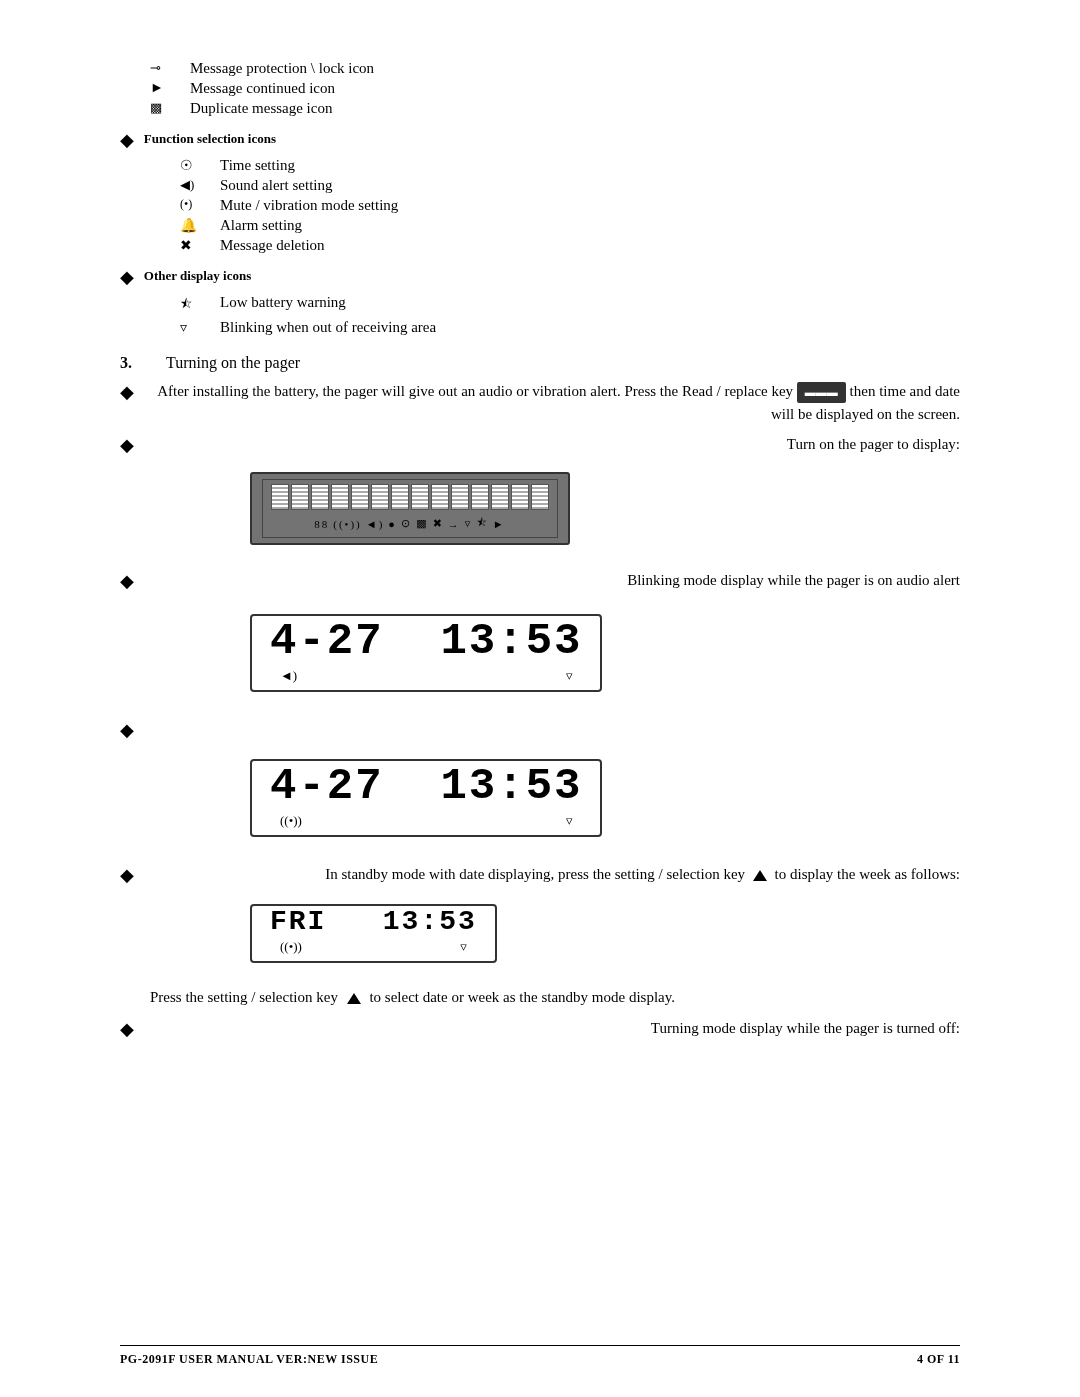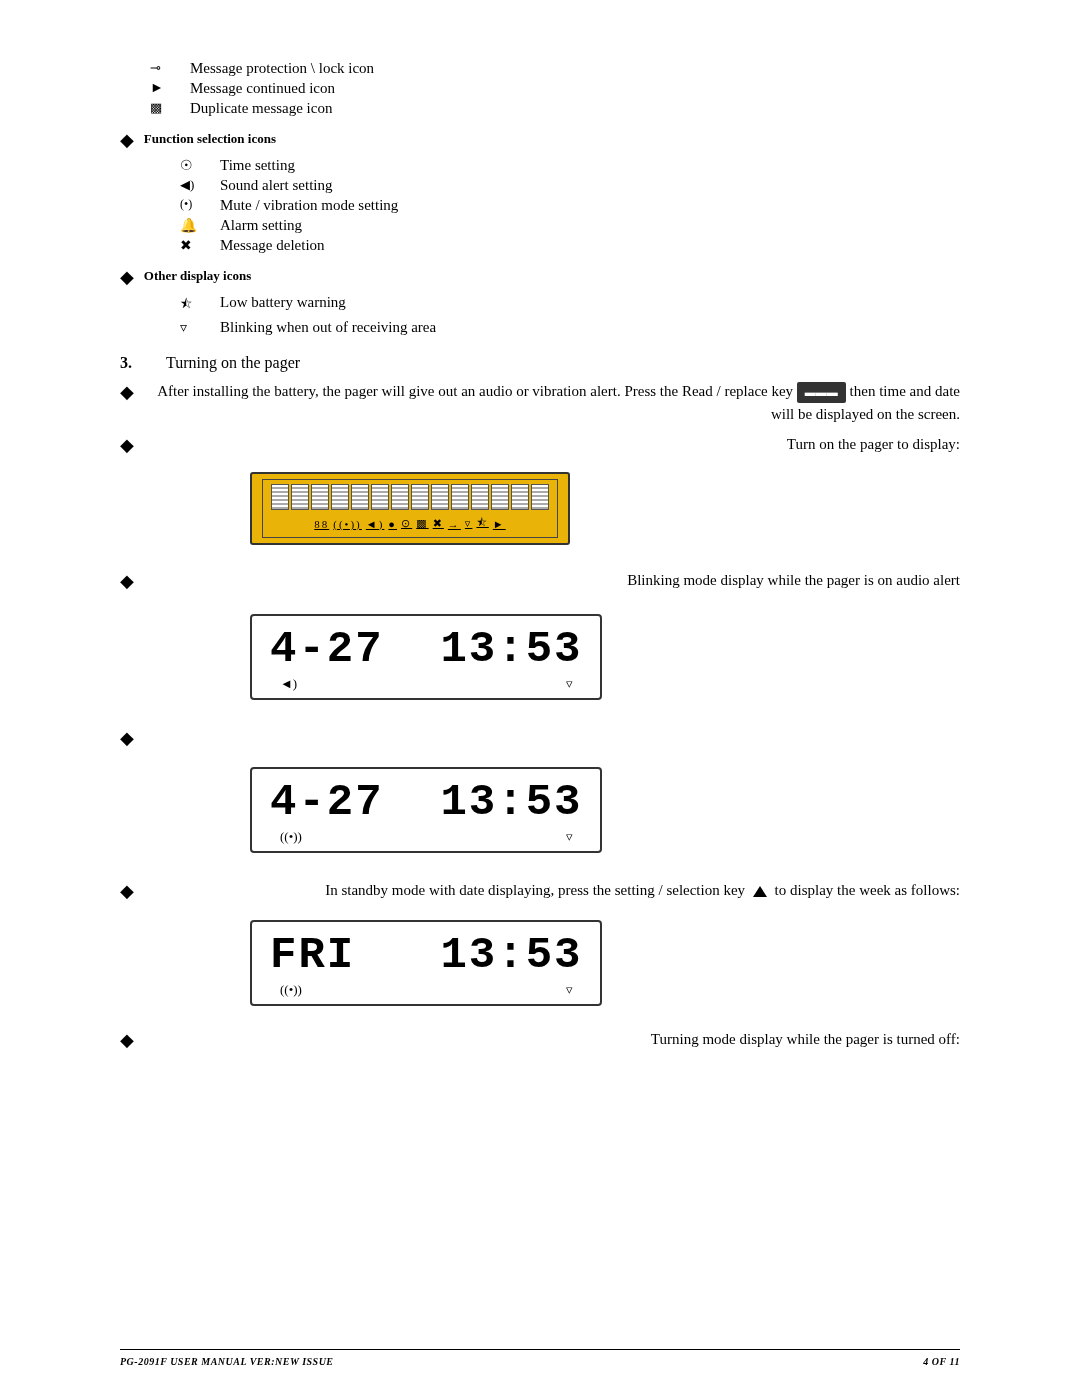--- a/index.html
+++ b/index.html
@@ -76,21 +76,21 @@
     }
     .bullet-text {
       flex: 1;
       line-height: 1.5;
       text-align: right;
     }
     .pager-box {
       border: 2px solid #333;
       border-radius: 4px;
       display: inline-block;
-      padding: 8px 18px 6px 18px;
+      padding: 0 18px 6px 18px;
       margin: 10px 0 10px 50px;
       background: #fff;
     }
     .pager-date-time {
       font-family: 'Courier New', monospace;
       font-size: 40px;
       font-weight: bold;
       letter-spacing: 3px;
       display: block;
       text-align: center;
@@ -101,22 +101,21 @@
       font-size: 13px;
       padding: 0 10px;
       margin-top: 2px;
     }
     .full-display-box {
       border: 2px solid #333;
       border-radius: 3px;
       display: inline-block;
       margin: 8px 0 8px 50px;
       padding: 5px 10px;
-      background: #eab308;
-      text-decoration: underline;
+      background: #737373;
     }
     .full-display-inner {
       border: 1.5px solid #444;
       padding: 4px 8px;
       display: flex;
       flex-direction: column;
       align-items: center;
     }
     .seg-row {
       display: flex;
@@ -142,24 +141,23 @@
     }
     .footer {
       position: absolute;
       bottom: 30px;
       left: 120px;
       right: 120px;
       border-top: 1px solid #000;
       padding-top: 6px;
       display: flex;
       justify-content: space-between;
-      font-size: 10px;
+      font-size: 12px;
       font-weight: bold;
       letter-spacing: 0.5px;
-      font-style: italic;
     }
     .inline-btn {
       display: inline-block;
       background: #333;
       color: #fff;
       font-size: 11px;
       padding: 2px 8px;
       border-radius: 2px;
       vertical-align: middle;
     }
@@ -334,28 +332,33 @@
     <span class="diamond">◆</span>
     <span class="bullet-text">
       <span>In standby mode with date displaying, press the setting / selection key</span>
       <span class="triangle-up" style="margin: 0 4px;"></span>
       <span>to display the week as follows:</span>
     </span>
   </div>
 
   <div style="margin-left:80px; margin-bottom:12px;">
     <div class="pager-box">
-      <span class="pager-date-time" style="font-size:44px; letter-spacing:2px;">FRI &nbsp;&nbsp;13:53</span>
+      <span class="pager-date-time" style="font-size:28px; letter-spacing:2px;">FRI &nbsp;&nbsp;13:53</span>
       <div class="pager-icons-row">
         <span style="font-size:13px;">((•))</span>
         <span style="font-size:13px;">▿</span>
       </div>
     </div>
   </div>
 
+  <p class="para" style="padding-left:30px;">
+    <span>Press the setting / selection key</span>
+    <span class="triangle-up" style="margin: 0 5px;"></span>
+    <span>to select date or week as the standby mode display.</span>
+  </p>
 
   <div class="bullet-item">
     <span class="diamond">◆</span>
     <span class="bullet-text">Turning mode display while the pager is turned off:</span>
   </div>
 
   <div class="footer">
     <span>PG-2091F     USER MANUAL     VER:NEW ISSUE</span>
     <span>4   OF   11</span>
   </div>

